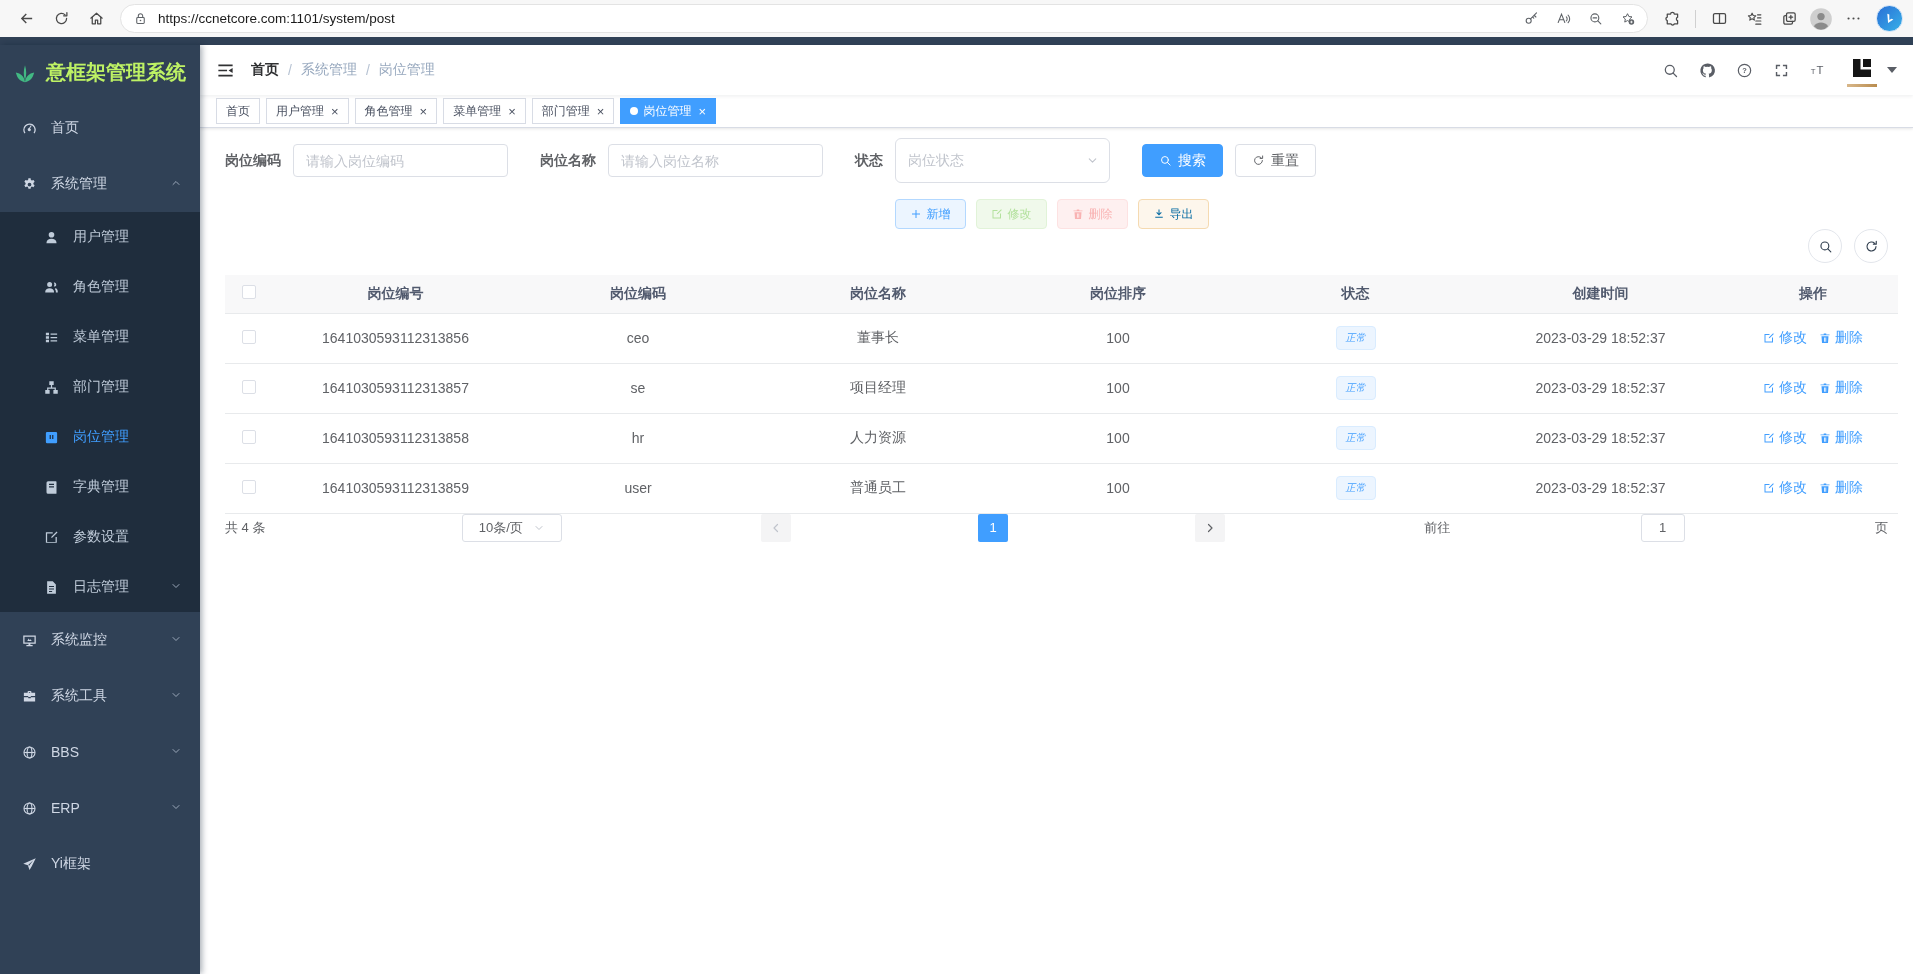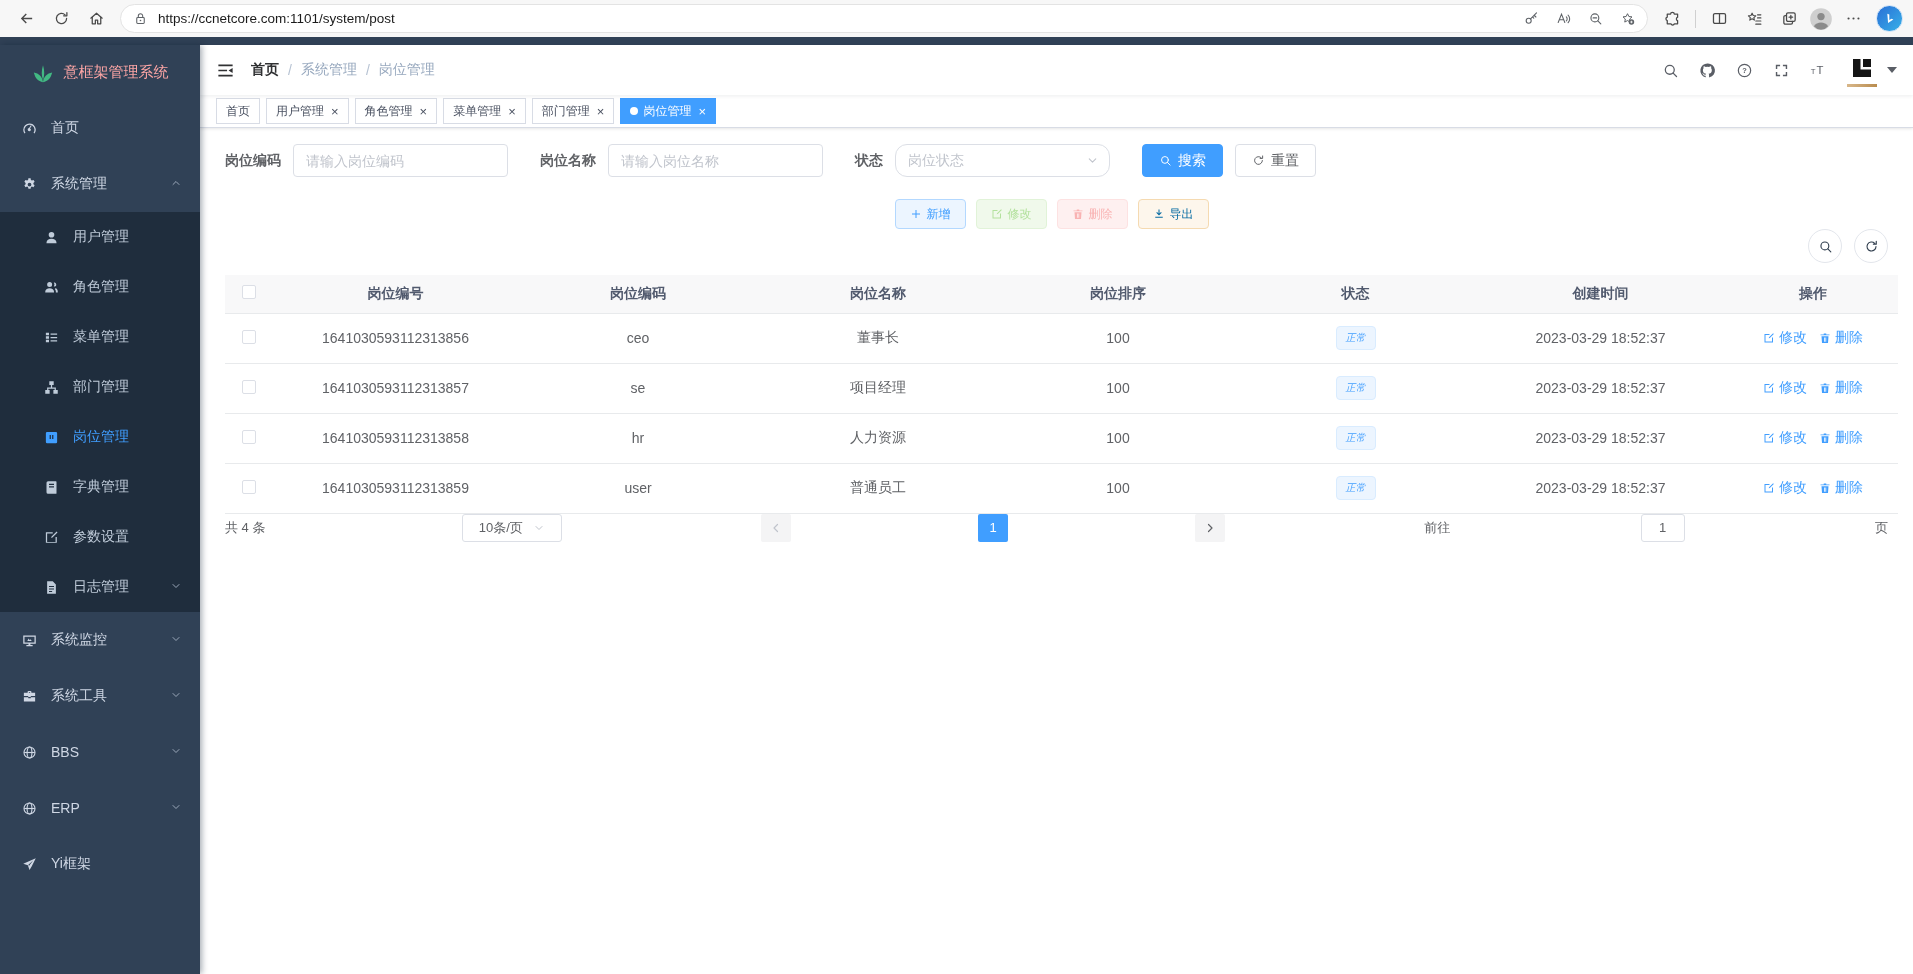--- a/index.html
+++ b/index.html
@@ -23,21 +23,21 @@
   .bing-btn { width:27px; height:27px; border-radius:50%; background:linear-gradient(135deg,#2a6fd6,#37b0e8); display:flex; align-items:center; justify-content:center; margin-left:4px; border:1px solid #cfe3f7; }
   .bing-btn svg { width:15px; height:15px; }
 
   .dark-strip { height:8px; background:#304156; }
 
   
   .app { display:flex; height:929px; background:#fff; }
   .sidebar { width:200px; background:#304156; flex-shrink:0; box-shadow:2px 0 6px rgba(0,21,41,.35); position:relative; z-index:5; }
   .logo-row { height:55px; display:flex; align-items:center; justify-content:center; gap:10px; cursor:pointer; }
   .logo-ic { font-size:22px; color:#42b983; }
-  .logo-title { color:#fca5a5; font-weight:normal; font-size:15px; }
+  .logo-title { color:#bef264; font-weight:bold; font-size:20px; }
   .menu { display:flex; flex-direction:column; }
   .m-item { display:flex; align-items:center; position:relative; color:#cfd7e4; font-size:14px; cursor:pointer; }
   .m-item.lvl-main { height:56px; padding-left:22px; }
   .m-item.lvl-sub { height:50px; padding-left:44px; background:#1f2d3d; color:#bfcbd9; }
   .m-item .ic { font-size:15px; margin-right:14px; color:inherit; }
   .m-item.active { color:#409eff; }
   .m-arrow { position:absolute; right:18px; font-size:12px; color:#9aa7b9; }
 
   .main { flex:1; display:flex; flex-direction:column; min-width:0; background:#fff; }
 
@@ -63,21 +63,21 @@
   .tag.active { background:#409eff; border-color:#409eff; color:#fff; }
   .tag.active .dot { display:inline-block; }
   .tag .x { font-size:13px; line-height:1; margin-left:2px; }
 
   
   .content { flex:1; padding:16px 25px 0; position:relative; }
   .form-row { display:flex; align-items:center; height:33px; }
   .f-label { font-weight:bold; color:#606266; margin-right:12px; white-space:nowrap; }
   .f-input { width:215px; height:33px; border:1px solid #dcdfe6; border-radius:4px; padding:0 12px; font-size:14px; color:#606266; font-family:inherit; outline:none; }
   .f-input::placeholder { color:#c0c4cc; }
-  .f-select { width:215px; height:33px; border:1px solid #dcdfe6; border-radius:12px; padding:0 10px 0 12px; display:flex; align-items:center; justify-content:space-between; color:#c0c4cc; cursor:pointer; }
+  .f-select { width:215px; height:45px; border:1px solid #dcdfe6; border-radius:6px; padding:0 10px 0 12px; display:flex; align-items:center; justify-content:space-between; color:#c0c4cc; cursor:pointer; }
   .f-select .ic { font-size:13px; color:#c0c4cc; }
   .gap-lg { margin-right:32px; }
   .btn { height:33px; border-radius:4px; display:inline-flex; align-items:center; gap:6px; padding:0 16px; font-size:14px; cursor:pointer; border:1px solid transparent; background:#fff; font-family:inherit; }
   .btn .ic { font-size:13px; }
   .btn-primary { background:#409eff; border-color:#409eff; color:#fff; margin-left:32px; }
   .btn-plain { border-color:#dcdfe6; color:#606266; margin-left:12px; }
 
   .toolbar-row { display:flex; align-items:center; margin-top:22px;flex-direction:column; }
   .tb-btn { height:30px; padding:0 14px; border-radius:4px; font-size:12px; display:inline-flex; align-items:center; gap:5px; margin-right:10px; cursor:pointer; border:1px solid; font-family:inherit; }
   .tb-add    { background:#ecf5ff; border-color:#b3d8ff; color:#409eff; }

